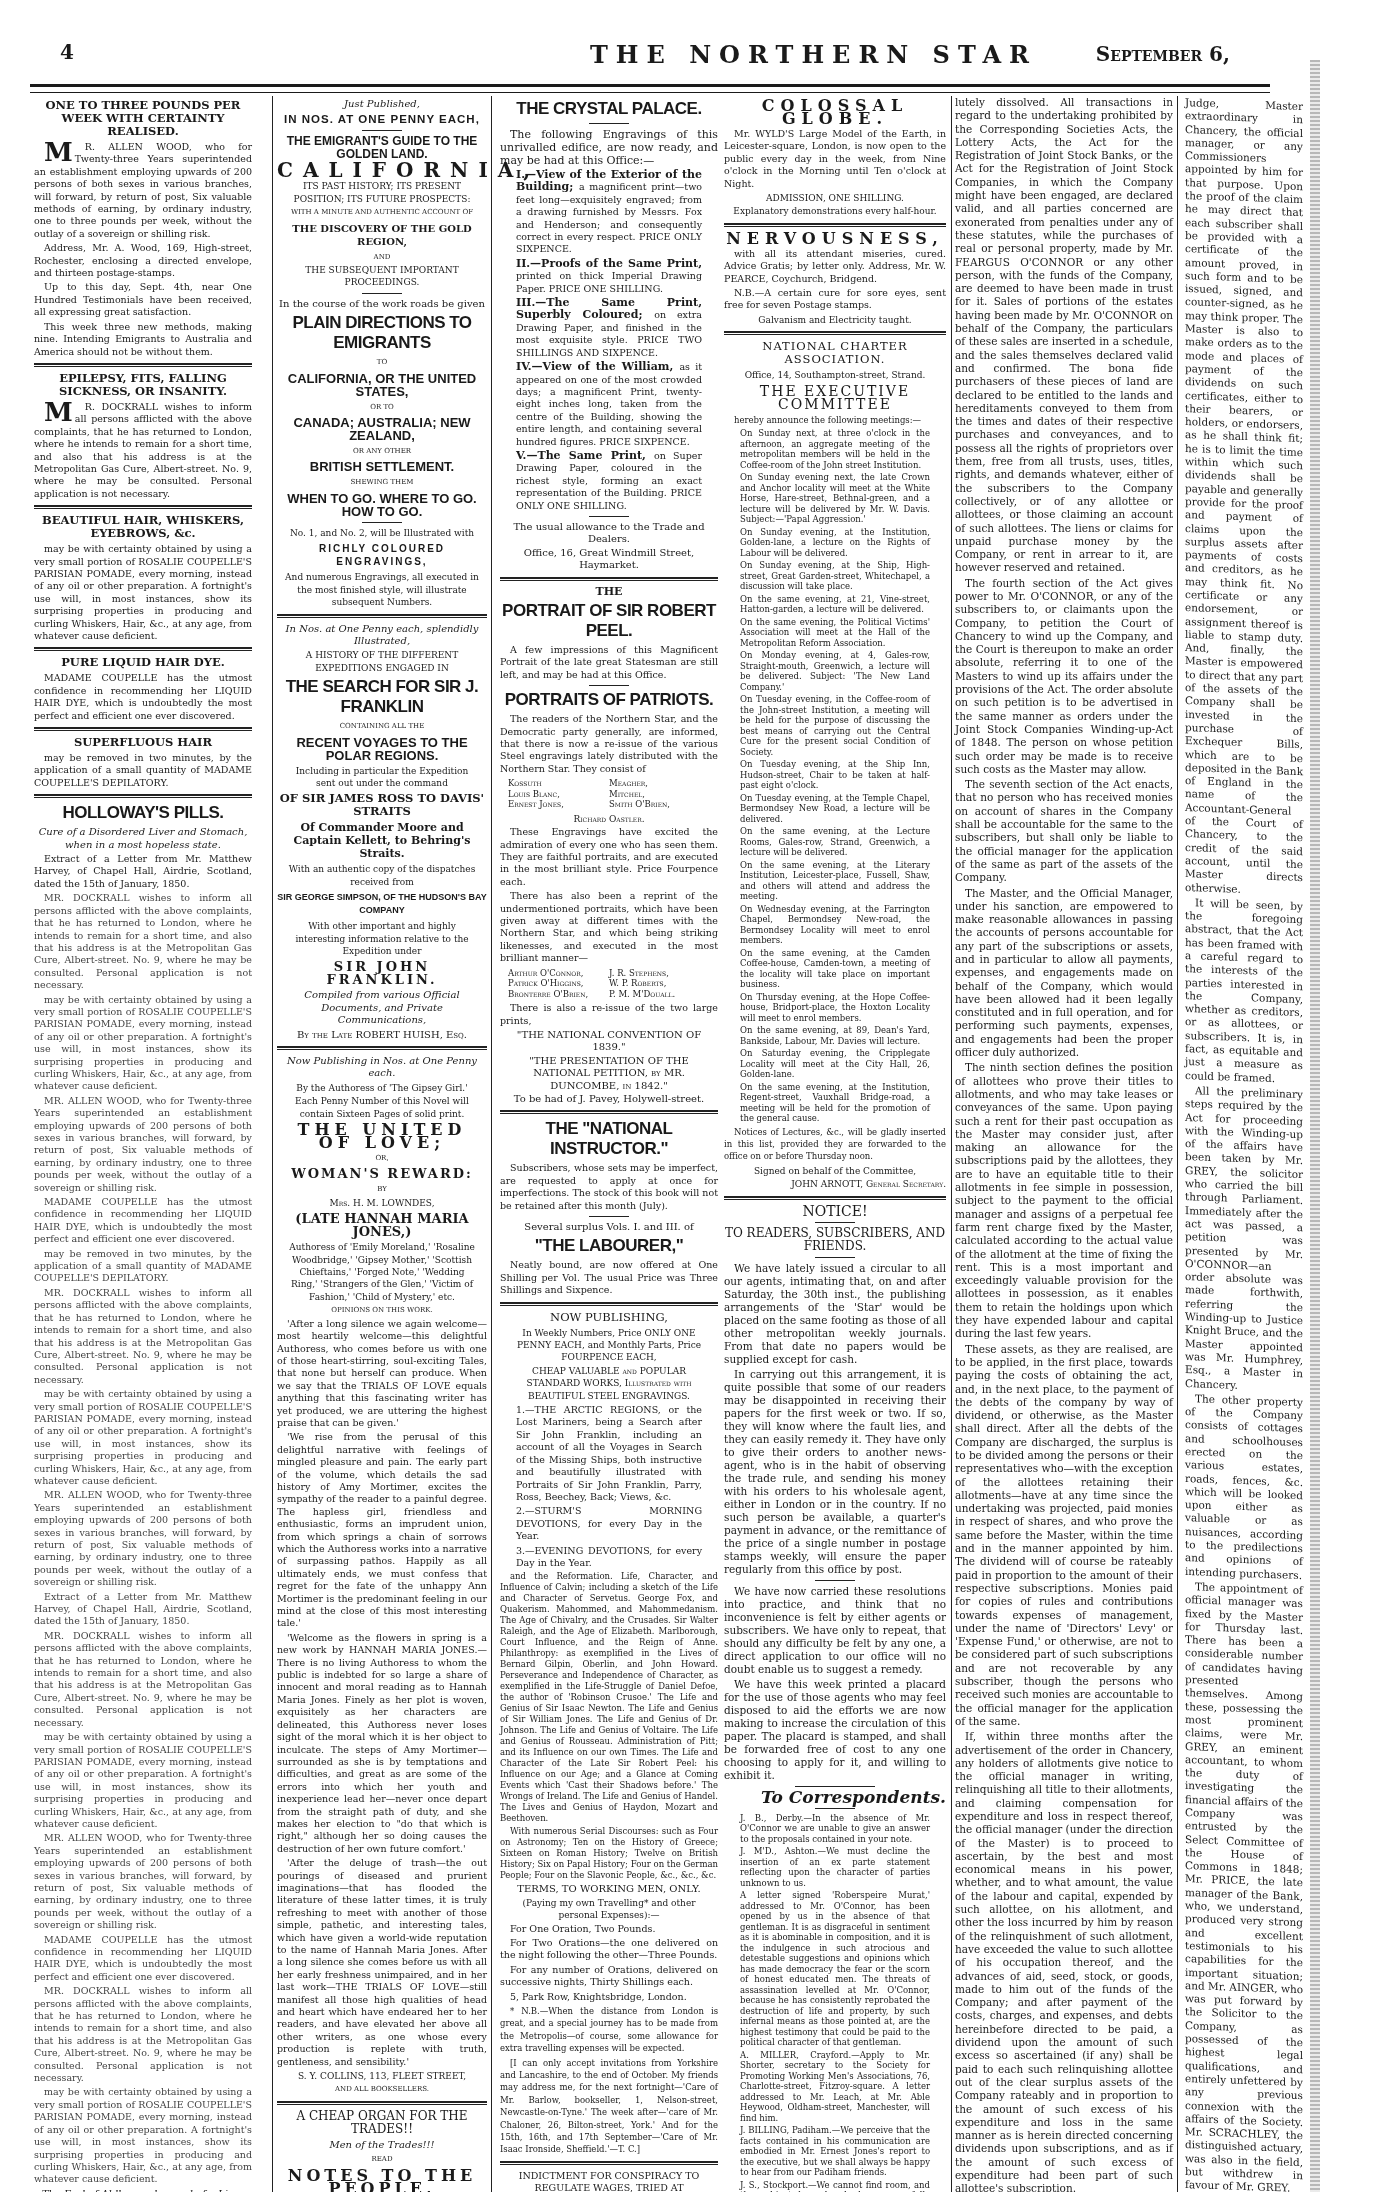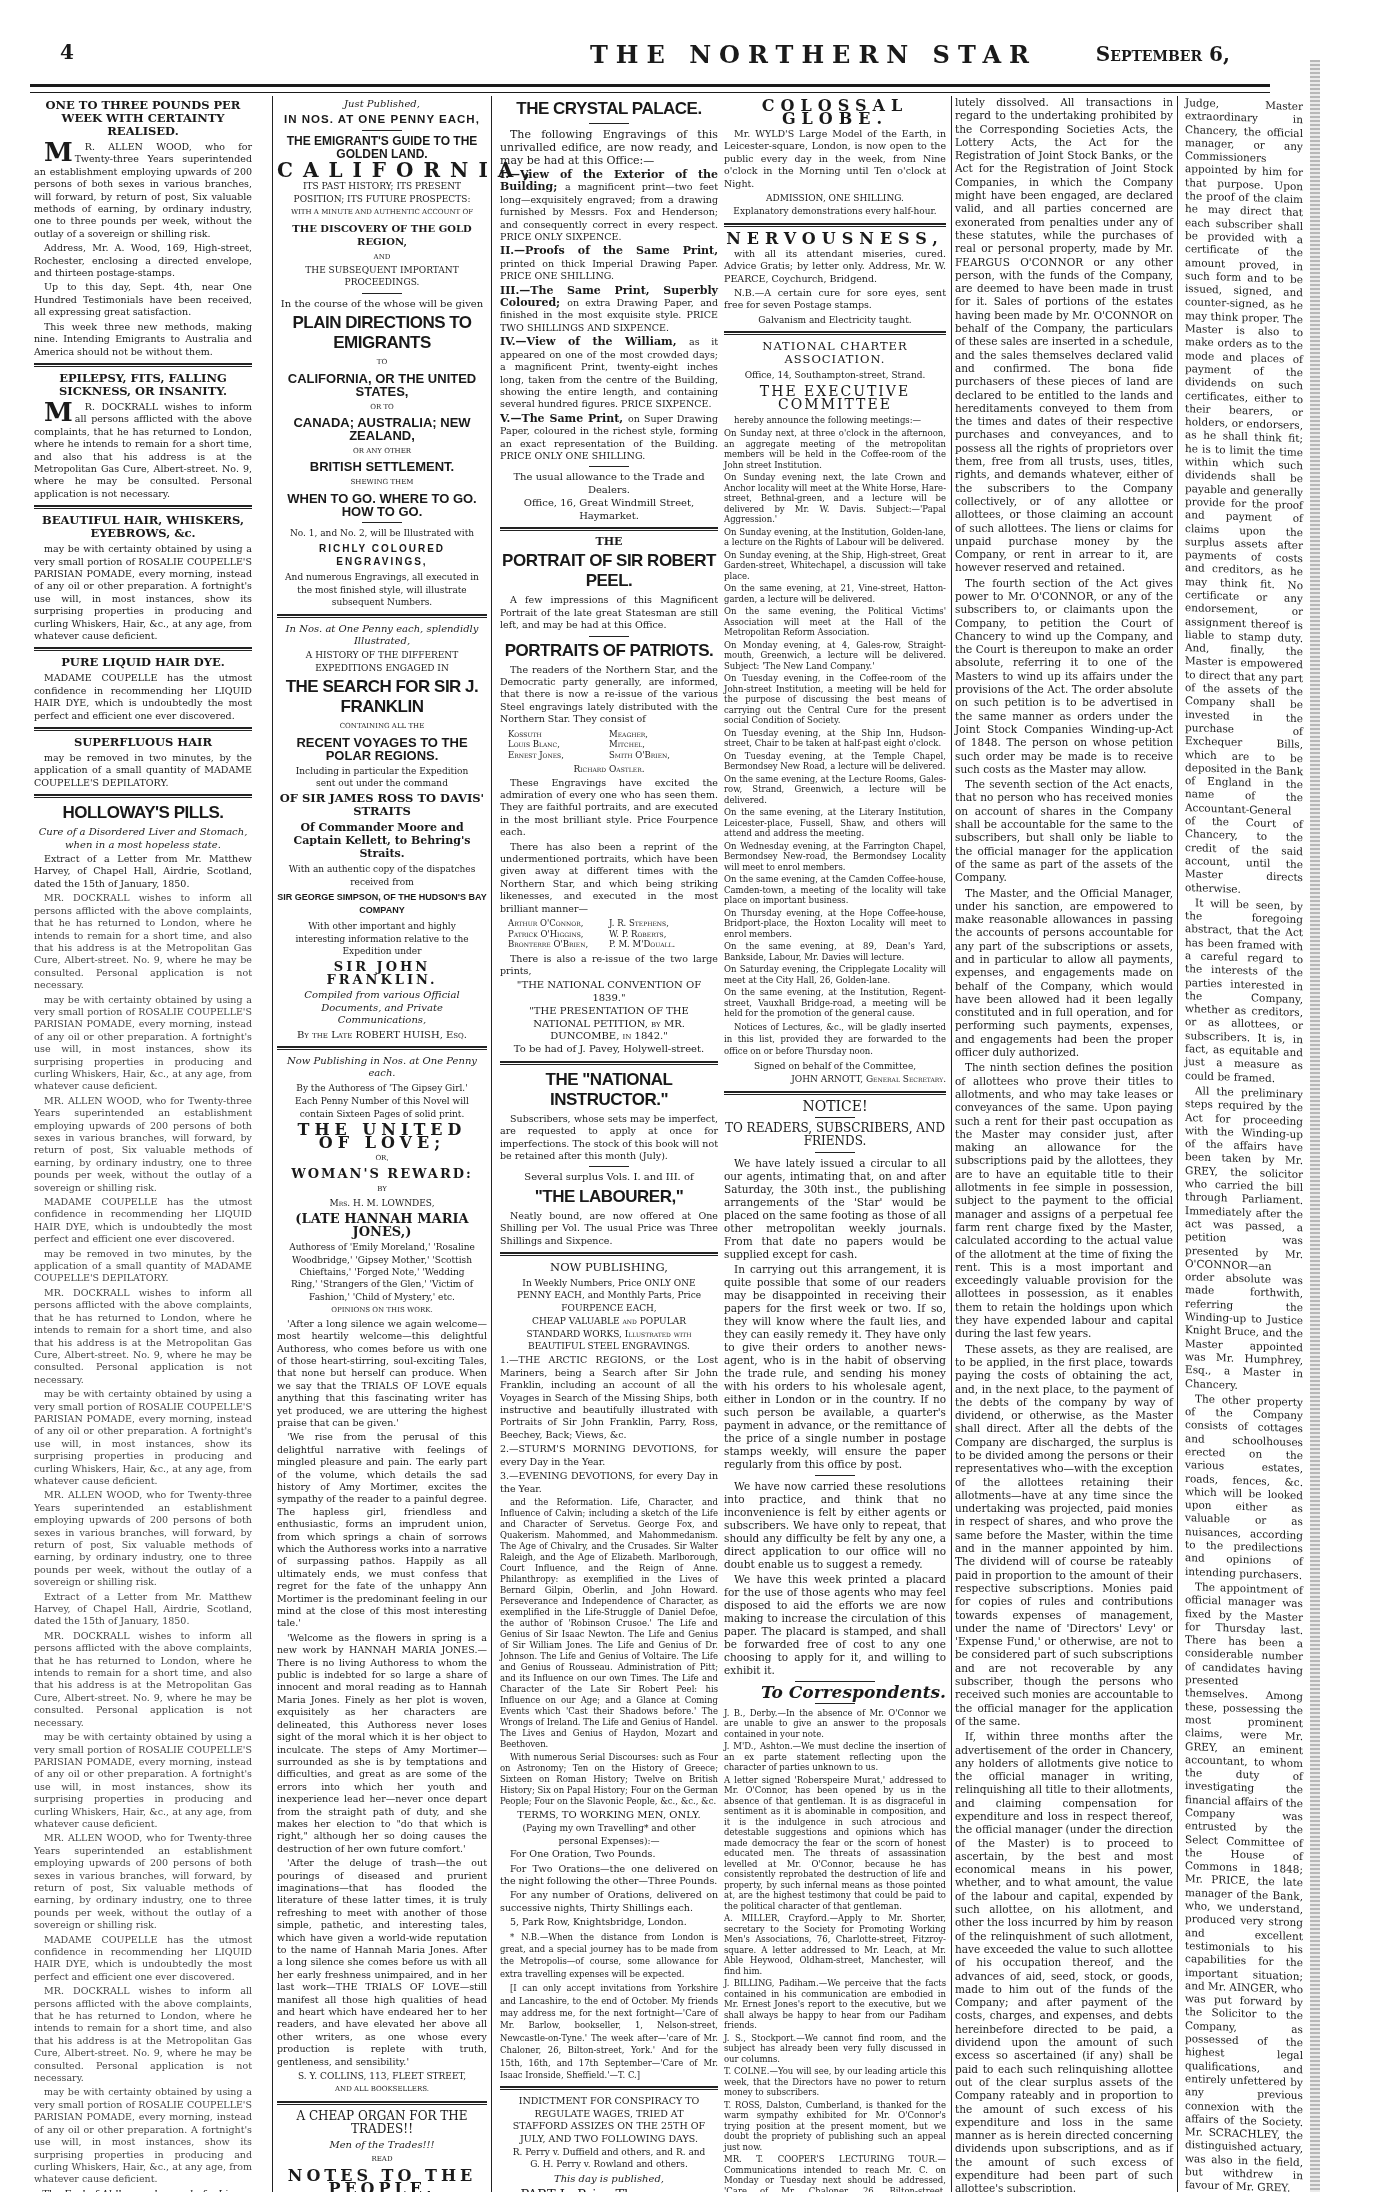--- a/index.html
+++ b/index.html
@@ -21,21 +21,21 @@
   .hd.lg { font-size: 17px; line-height: 20px; font-family: "Liberation Sans", sans-serif; letter-spacing: -0.5px; }
   .hd.sp { letter-spacing: 6px; font-size: 16px; }
   .hd.gothic { font-family: "DejaVu Serif", serif; font-style: italic; font-size: 17px; text-align: right; }
   .sub { text-align: center; font-size: 9px; font-variant: small-caps; margin: 1px 8px; }
   .ital { text-align: center; font-style: italic; font-size: 10px; margin: 2px 0; }
   .sep { width: 40px; margin: 4px auto; border-top: 1px solid #222; }
   .hr { border-top: 2px solid #222; border-bottom: 1px solid #222; height: 1px; margin: 5px 0; }
   p { margin: 0 0 2px 0; text-indent: 10px; }
   .drop::first-letter { font-size: 26px; float: left; line-height: 22px; margin-right: 2px; font-weight: bold; }
   .grid2 { display: grid; grid-template-columns: 1fr 1fr; font-size: 8.5px; line-height: 10.5px; font-variant: small-caps; margin: 3px 8px; }
-  .item { margin: 2px 0; }
+  .item { margin: 2px 16px; }
   .item b { font-size: 11px; }
   .sig { text-align: right; font-variant: small-caps; font-size: 9px; }
 </style>
 </head>
 <body>
 
 <div class="masthead">
   <span class="pgnum">4</span>
   <span class="title">THE NORTHERN STAR</span>
   <span class="date">September 6,</span>
@@ -89,21 +89,21 @@
   <div class="hd" style="font-family:'Liberation Sans',sans-serif;letter-spacing:1px">IN NOS. AT ONE PENNY EACH,</div>
   <div class="sep"></div>
   <div class="hd" style="font-family:'Liberation Sans',sans-serif;font-size:12px">THE EMIGRANT'S GUIDE TO THE GOLDEN LAND.</div>
   <div class="hd sp" style="font-size:20px;letter-spacing:10px">CALIFORNIA,</div>
   <div class="sub">ITS PAST HISTORY; ITS PRESENT POSITION; ITS FUTURE PROSPECTS:</div>
   <div class="sub" style="font-size:7px">WITH A MINUTE AND AUTHENTIC ACCOUNT OF</div>
   <div class="hd" style="font-size:10px">THE DISCOVERY OF THE GOLD REGION,</div>
   <div class="sub" style="font-size:7px">AND</div>
   <div class="sub">THE SUBSEQUENT IMPORTANT PROCEEDINGS.</div>
   <div class="sep"></div>
-  <div class="ital" style="font-style:normal">In the course of the whose will be given</div>
+  <div class="ital" style="font-style:normal">In the course of the work roads be given</div>
   <div class="hd lg">PLAIN DIRECTIONS TO EMIGRANTS</div>
   <div class="sub" style="font-size:7px">TO</div>
   <div class="hd" style="font-family:'Liberation Sans',sans-serif;font-size:13px">CALIFORNIA, OR THE UNITED STATES,</div>
   <div class="sub" style="font-size:7px">OR TO</div>
   <div class="hd" style="font-family:'Liberation Sans',sans-serif;font-size:13px">CANADA; AUSTRALIA; NEW ZEALAND,</div>
   <div class="sub" style="font-size:7px">OR ANY OTHER</div>
   <div class="hd" style="font-family:'Liberation Sans',sans-serif;font-size:13px">BRITISH SETTLEMENT.</div>
   <div class="sub" style="font-size:7px">SHEWING THEM</div>
   <div class="hd" style="font-family:'Liberation Sans',sans-serif;font-size:13px">WHEN TO GO. WHERE TO GO. HOW TO GO.</div>
   <div class="sep"></div>

